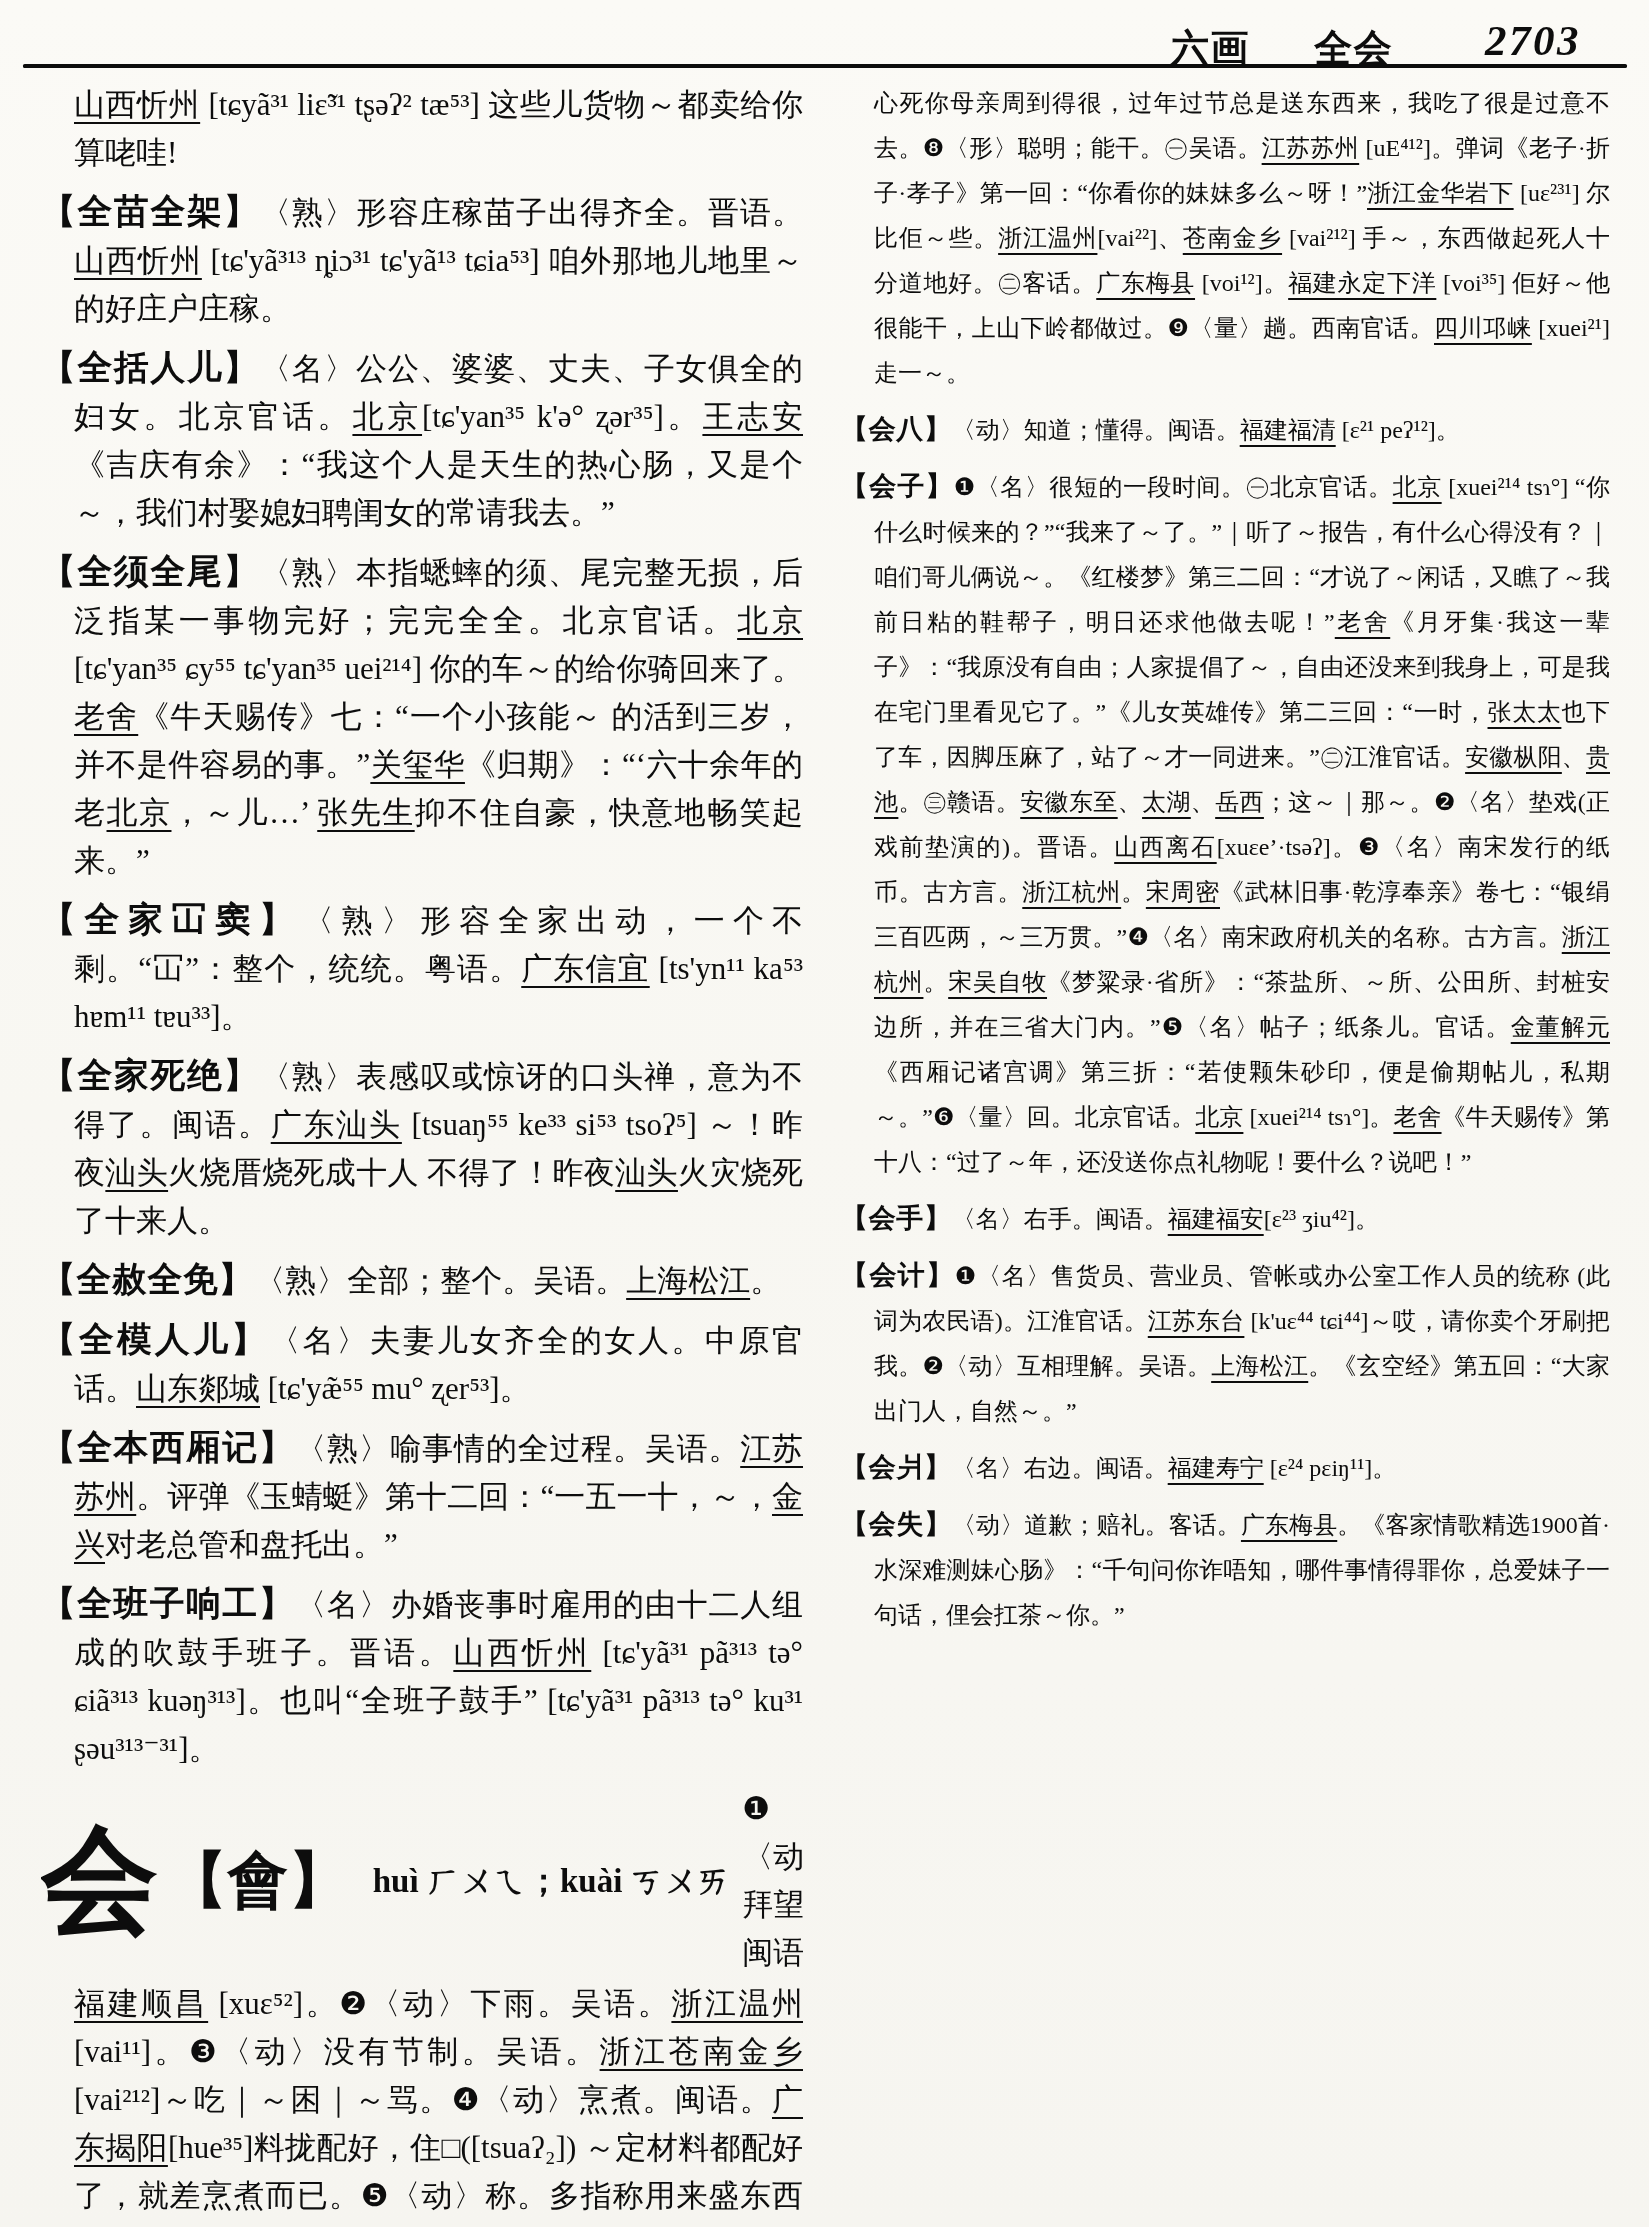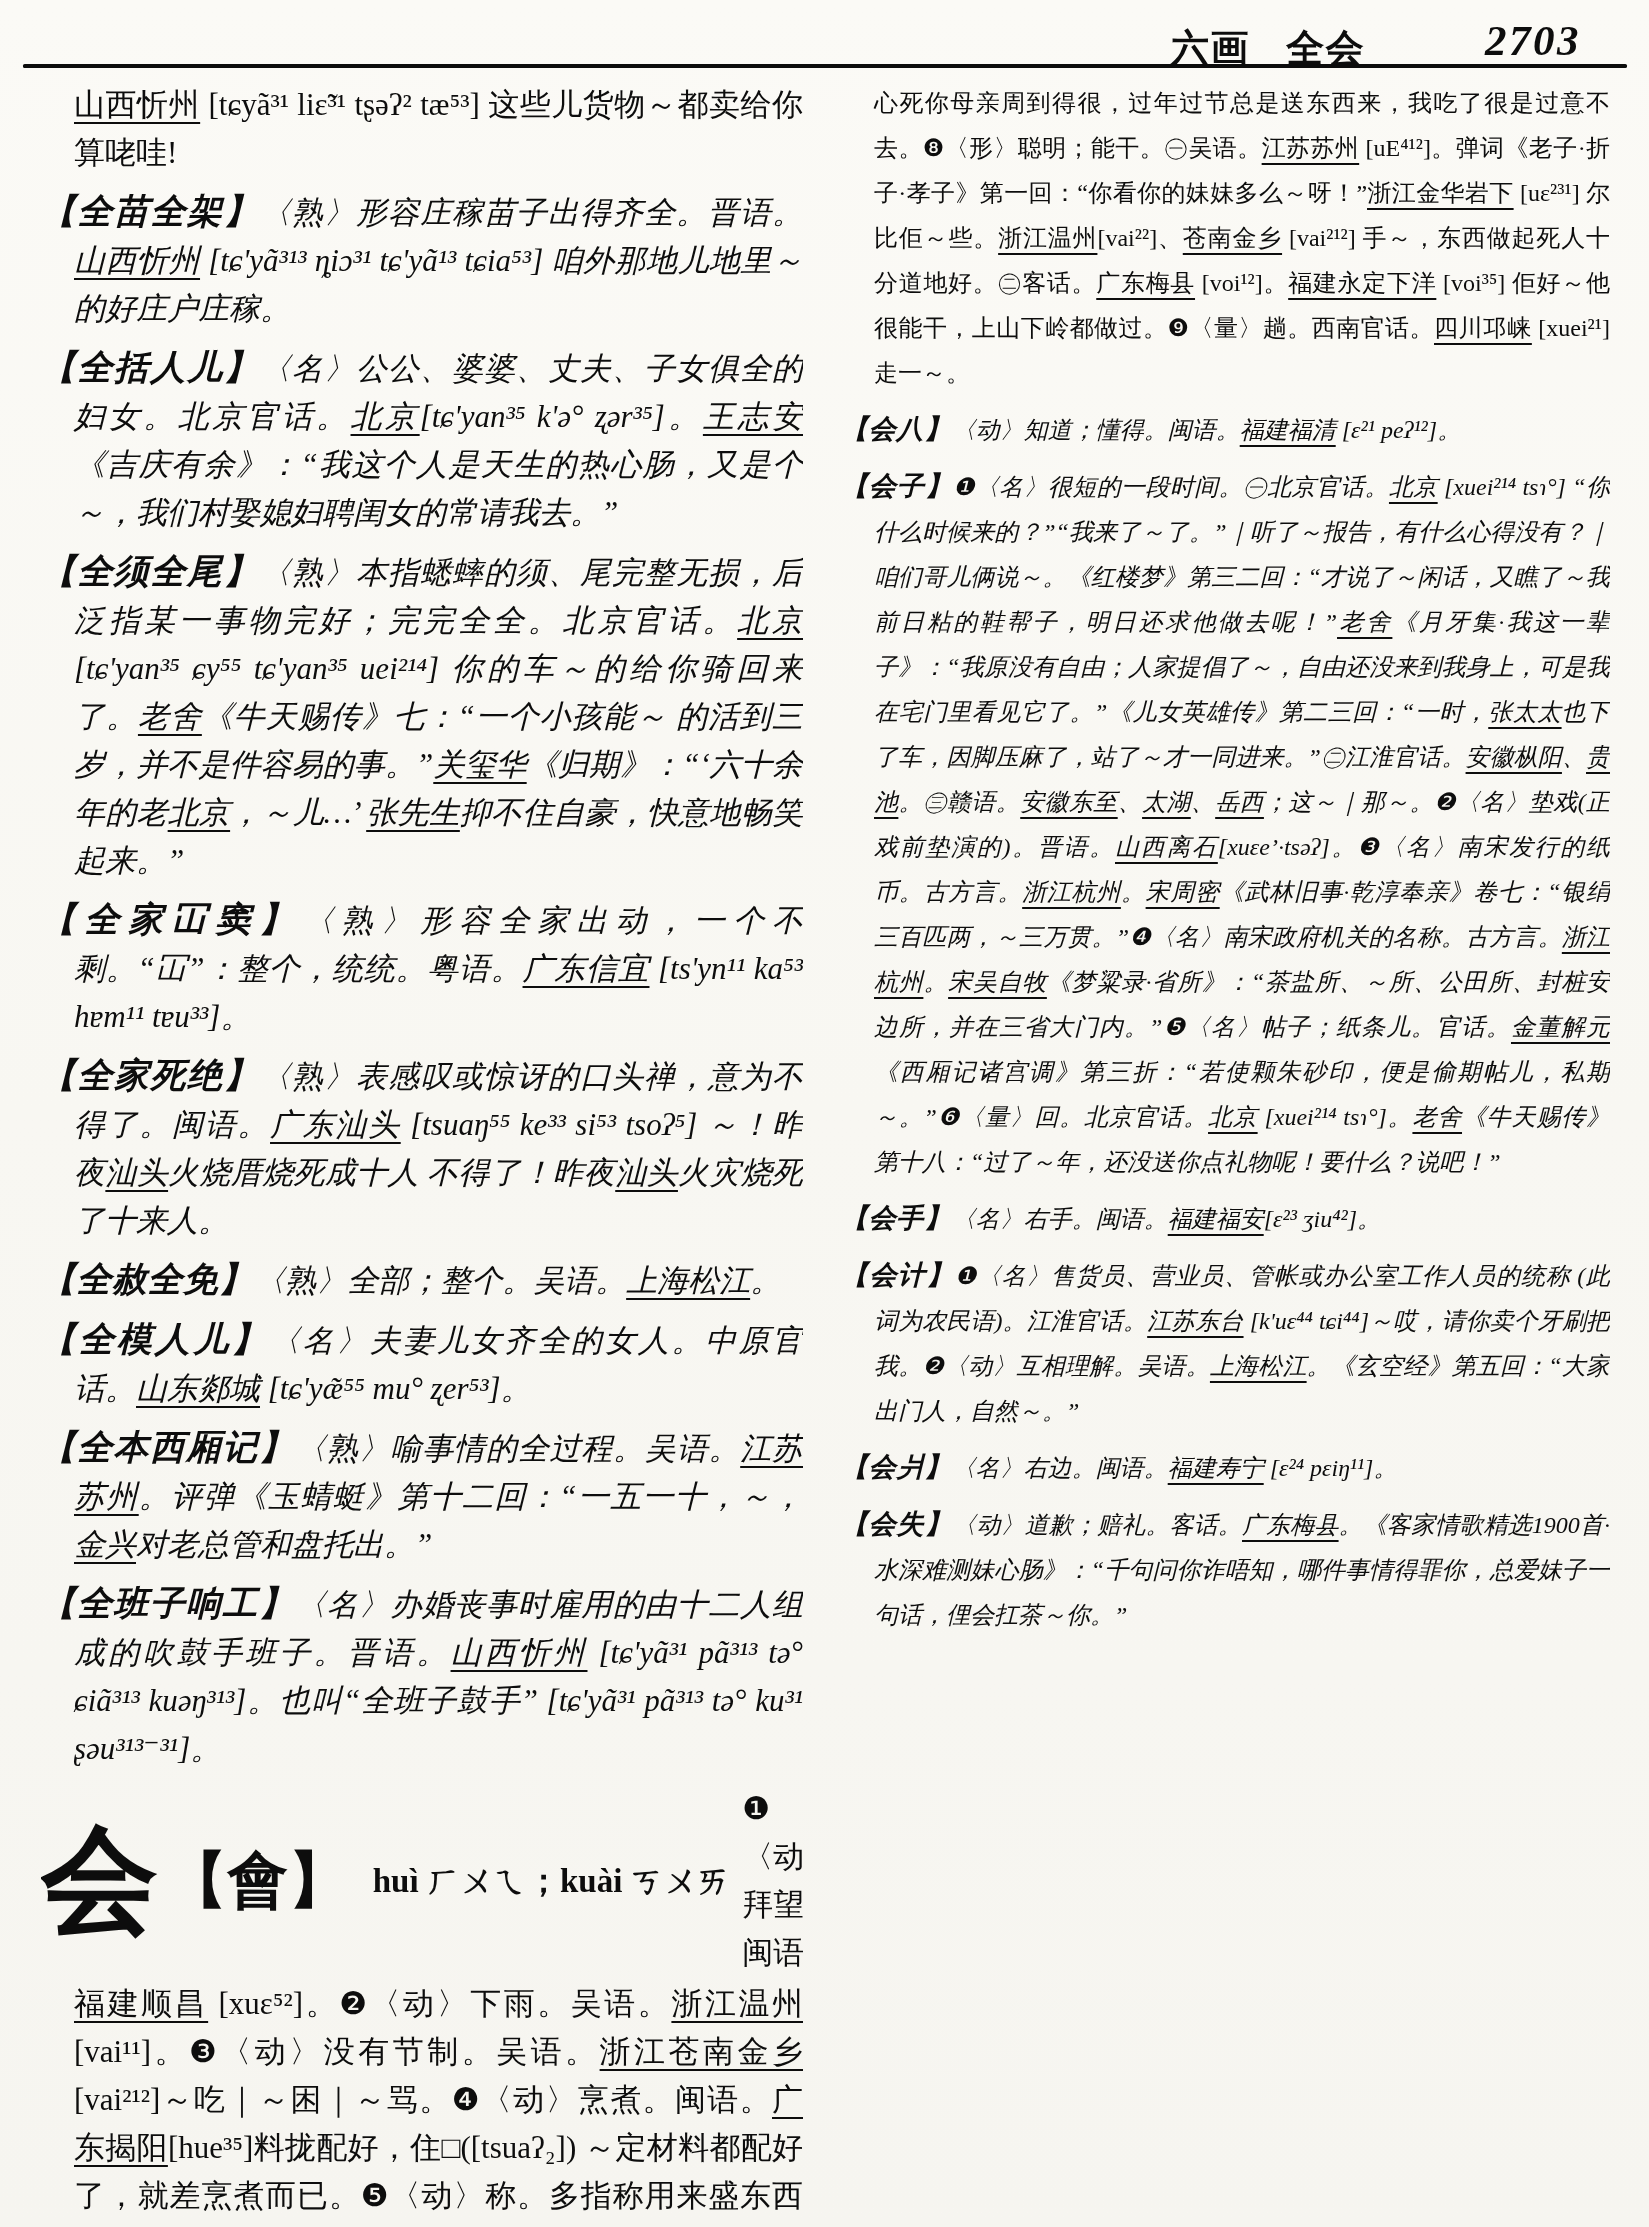--- a/index.html
+++ b/index.html
@@ -7,33 +7,33 @@
     width:1650px;height:2227px;position:relative;
     background:#f7f6f2;
     font-family:"Liberation Serif","DejaVu Serif",serif;
     color:#0d0d0d;
     -webkit-font-smoothing:antialiased;
   }
   .page{position:absolute;inset:0;overflow:hidden;
     background:linear-gradient(180deg,#fbfaf6 0%,#f8f7f2 50%,#f6f5f0 100%);}
   
   .running-head{position:absolute;top:10px;left:0;width:100%;height:53px;}
-  .head-words{position:absolute;left:1171px;top:13.2px;display:flex;gap:36px;
+  .head-words{position:absolute;left:1171px;top:13.2px;display:flex;gap:64px;
     font-weight:700;font-size:38px;letter-spacing:1.6px;}
   .page-number{position:absolute;left:1485px;top:6px;font-size:43px;
     font-style:italic;font-weight:700;letter-spacing:2.5px;}
   .header-rule{position:absolute;left:23px;top:64px;width:1604px;height:4.1px;
     background:#0c0c0c;border-radius:1.6px;}
   
   .column{position:absolute;top:81px;height:2142px;overflow:hidden;
     text-align:justify;}
   .col-left{left:41px;width:762px;font-size:31px;line-height:48px;}
   .col-right{left:841px;width:769px;font-size:24px;line-height:45px;}
   .para{padding-left:33px;text-indent:0;margin:0 0 5px 0;}
-  .entry{padding-left:33px;text-indent:-33px;margin-top:11px;font-style:italic;}
+  .entry{padding-left:33px;text-indent:-33px;margin-top:11px;}
   .entry .head{font-weight:700;font-size:1.12em;letter-spacing:0.8px;}
   .entry .body{}
   u{text-underline-offset:7.4px;text-decoration-thickness:2.1px;}
   
   .big-entry{margin-top:11.5px;}
   .big-first{display:flex;align-items:center;gap:8.2px;padding-left:0;
     text-indent:0;margin-bottom:3.3px;}
   .big-char{font-size:117px;line-height:124px;font-weight:700;
     flex:0 0 auto;letter-spacing:0;}
   .big-trad{font-size:61px;font-weight:700;flex:0 0 auto;}

